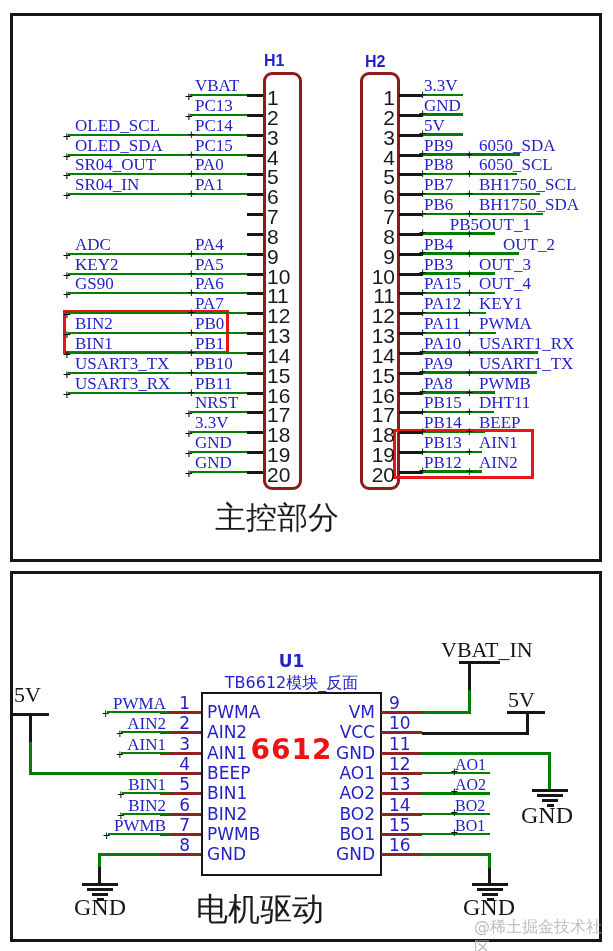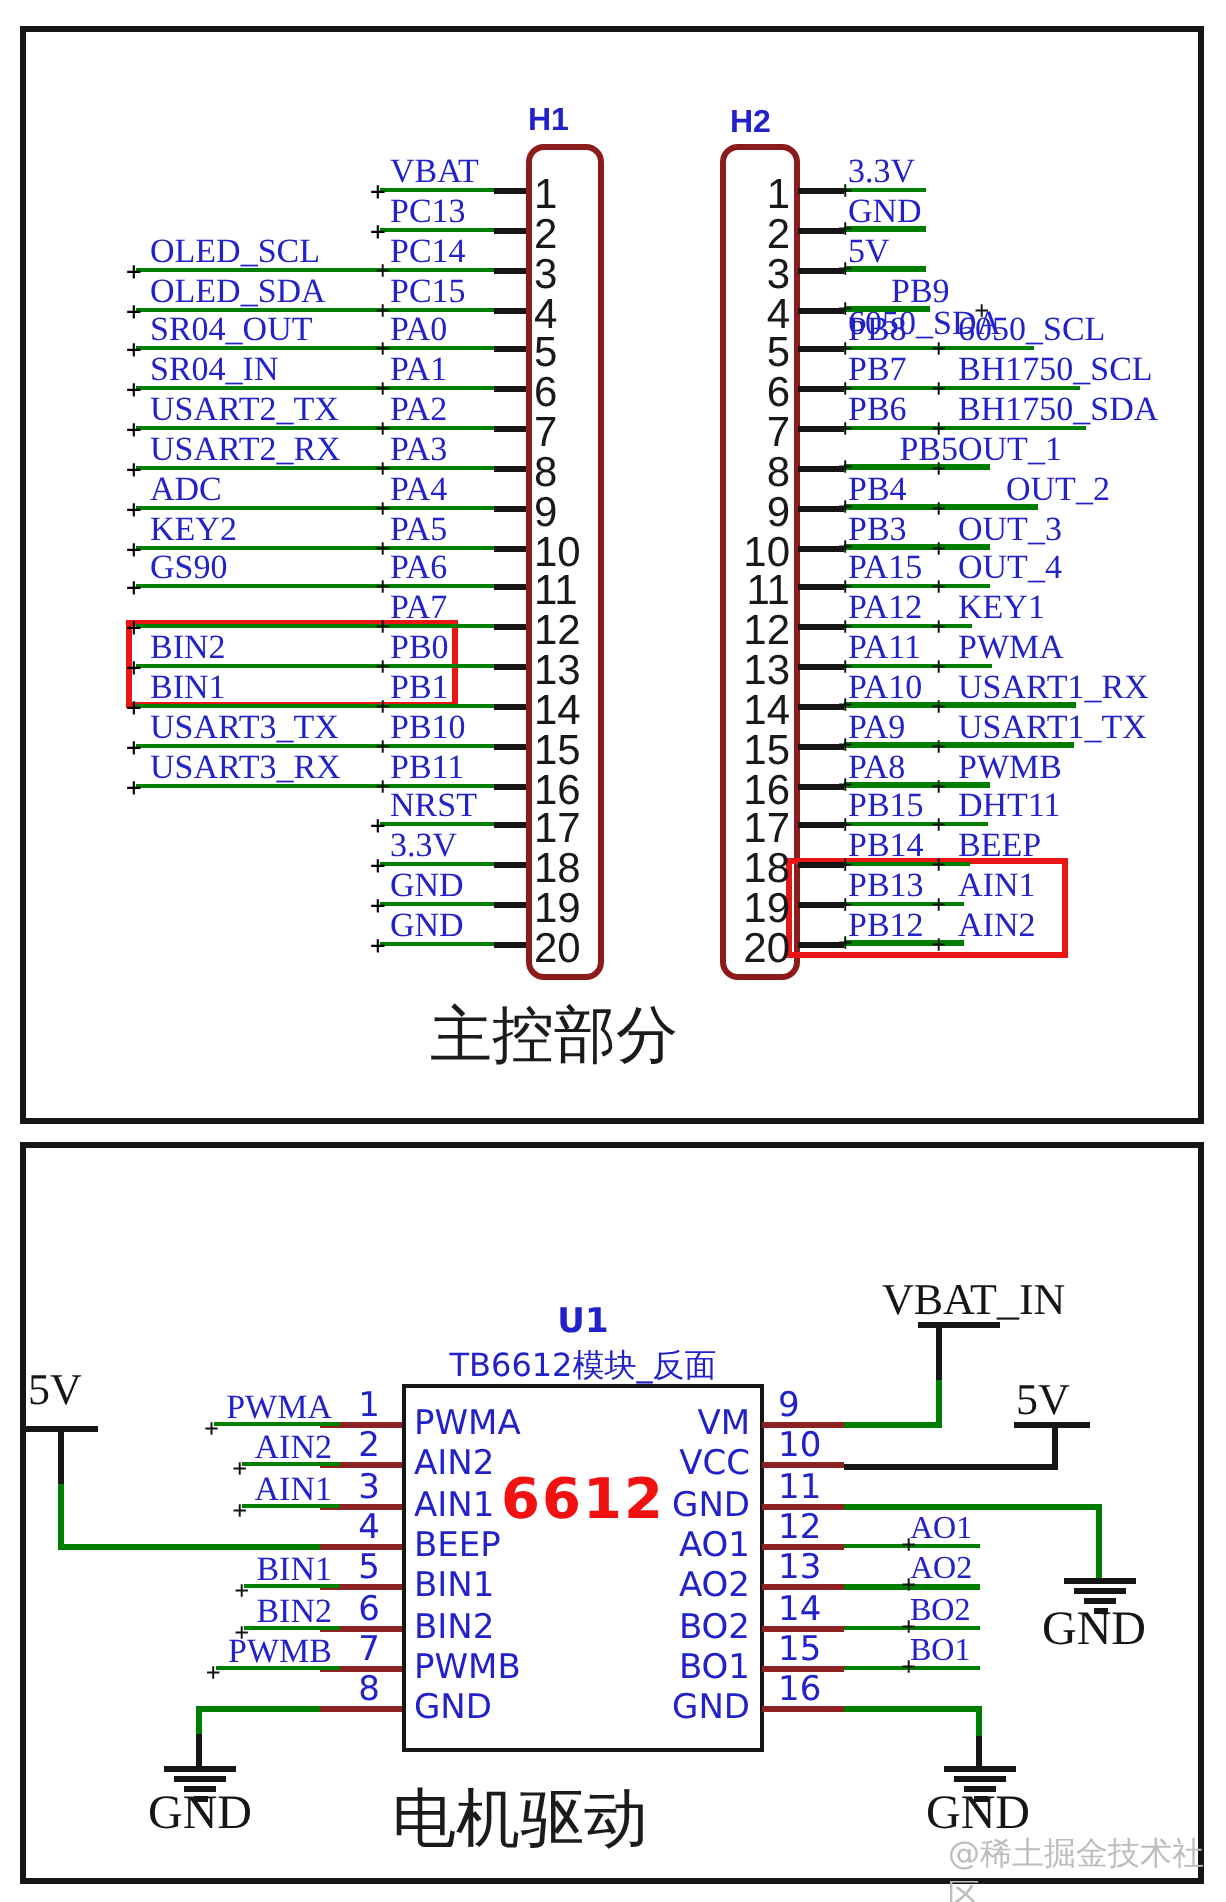--- a/index.html
+++ b/index.html
@@ -195,30 +195,22 @@
       <span class="pname">PA0</span>
     </div>
     <div class="stub h1stub" style="top: 173.36px;"></div>
     <div class="cnum h1num" style="top: 167.36px;">5</div>
     <div class="wire-wrap h1w" style="top: 177.2px;">
       <span class="sig">SR04_IN</span>
       <span class="pname">PA1</span>
     </div>
     <div class="stub h1stub" style="top: 193.2px;"></div>
     <div class="cnum h1num" style="top: 187.2px;">6</div>
-    <div class="wire-wrap h1w" style="top: 197.04px;">
-      <span class="sig">USART2_TX</span>
-      <span class="pname">PA2</span>
-    </div>
     <div class="stub h1stub" style="top: 213.04px;"></div>
     <div class="cnum h1num" style="top: 207.04px;">7</div>
-    <div class="wire-wrap h1w" style="top: 216.88px;">
-      <span class="sig">USART2_RX</span>
-      <span class="pname">PA3</span>
-    </div>
     <div class="stub h1stub" style="top: 232.88px;"></div>
     <div class="cnum h1num" style="top: 226.88px;">8</div>
     <div class="wire-wrap h1w" style="top: 236.72px;">
       <span class="sig">ADC</span>
       <span class="pname">PA4</span>
     </div>
     <div class="stub h1stub" style="top: 252.72px;"></div>
     <div class="cnum h1num" style="top: 246.72px;">9</div>
     <div class="wire-wrap h1w" style="top: 256.56px;">
       <span class="sig">KEY2</span>
@@ -293,21 +285,21 @@
       <span class="pname">GND</span>
     </div>
     <div class="stub h2stub" style="top: 113.84px;"></div>
     <div class="cnum h2num" style="top: 107.84px;">2</div>
     <div class="wire-wrap h2w short" style="top: 117.68px;">
       <div class="wline"></div>
       <span class="pname">5V</span>
     </div>
     <div class="stub h2stub" style="top: 133.68px;"></div>
     <div class="cnum h2num" style="top: 127.68px;">3</div>
-    <div class="wire-wrap h2w" style="top: 137.52px; flex-direction: column;">
+    <div class="wire-wrap h2w" style="top: 137.52px;">
       <div class="wline"></div>
       <span class="pname">PB9</span>
       <span class="sig">6050_SDA</span>
     </div>
     <div class="stub h2stub" style="top: 153.52px;"></div>
     <div class="cnum h2num" style="top: 147.52px;">4</div>
     <div class="wire-wrap h2w" style="top: 157.36px;">
       <div class="wline"></div>
       <span class="pname">PB8</span>
       <span class="sig">6050_SCL</span>

